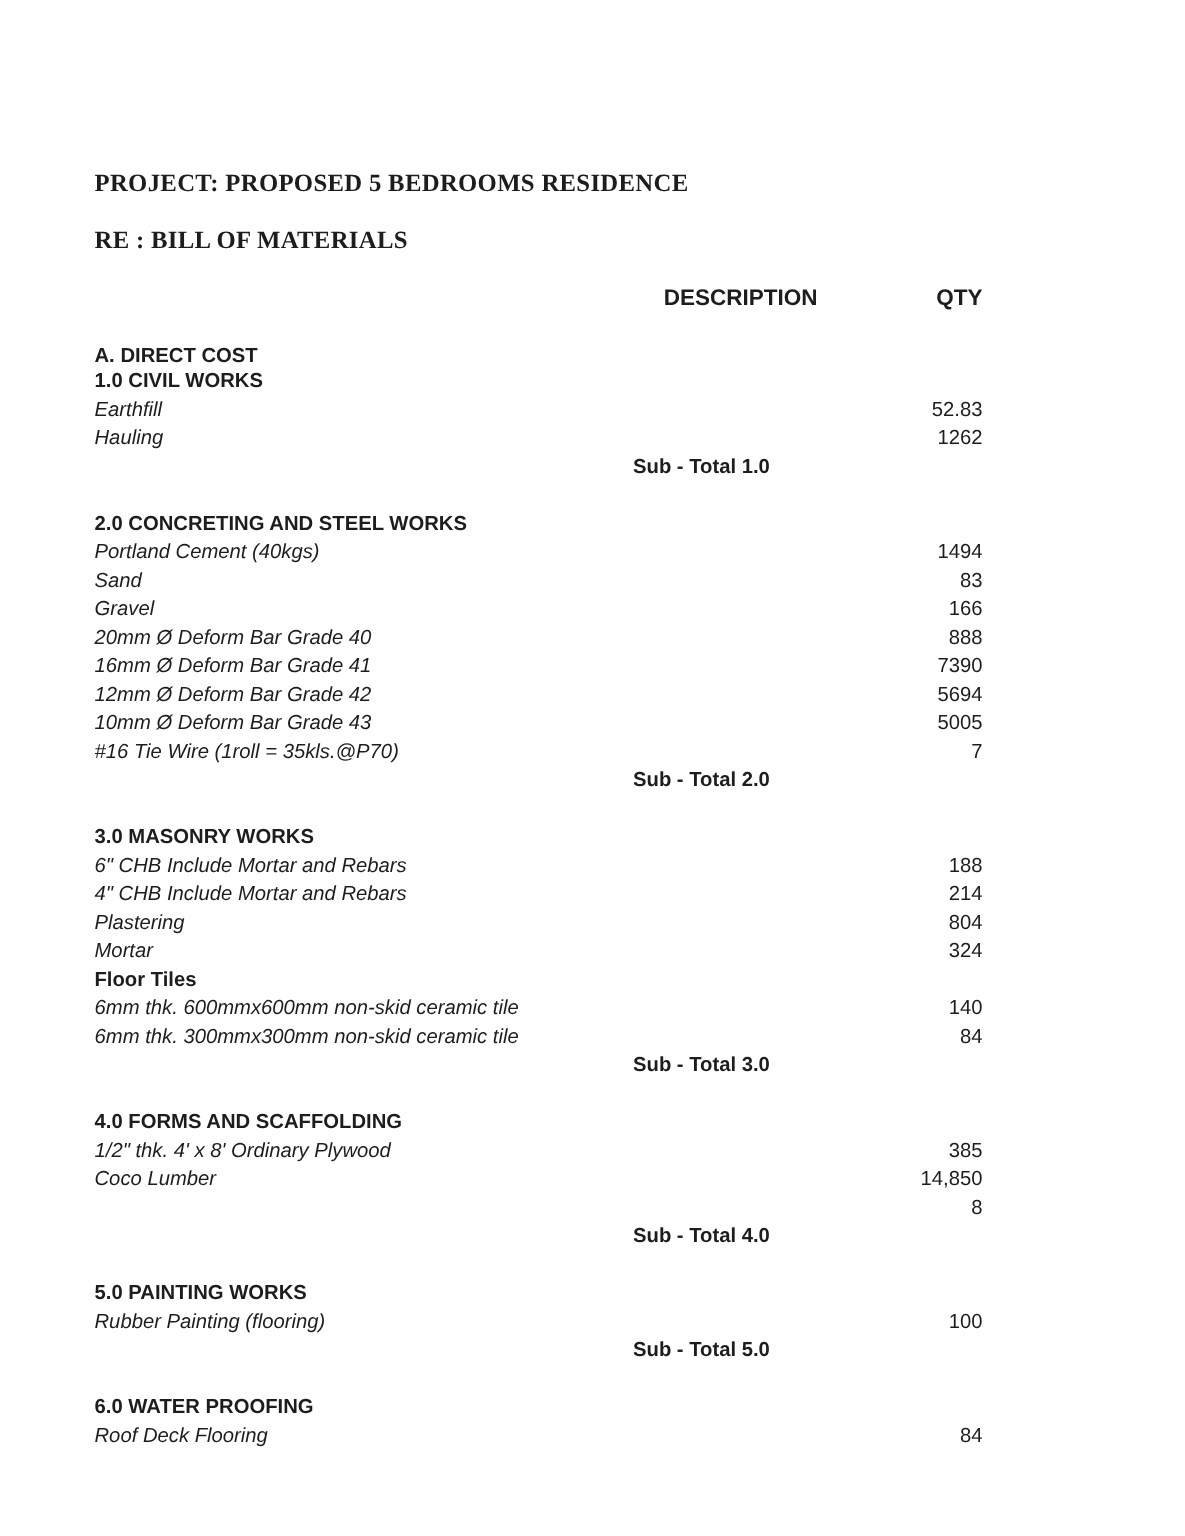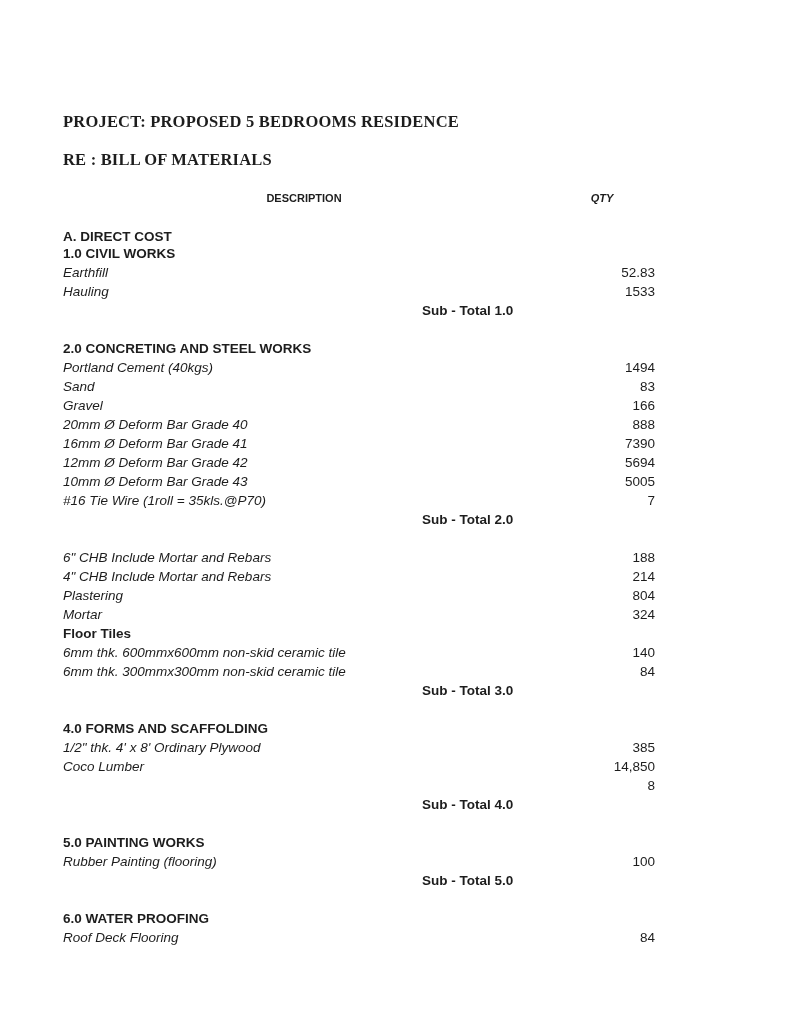--- a/index.html
+++ b/index.html
@@ -26,34 +26,33 @@
     letter-spacing: 0.2px;
     white-space: nowrap;
     line-height: 19px;
   }
   .title-project { top: 68px; }
   .title-re { top: 106px; }
 
   .col-header {
     position: absolute;
     font-weight: 700;
-    font-size: 11px;
-    line-height: 19px;
-    text-align: center;
+    font-size: 15px;
+    line-height: 19px;
+    text-align: right;
   }
   .col-desc {
     top: 145px;
     left: 63px;
     width: 482px;
   }
   .col-qty {
     top: 145px;
     left: 549px;
     width: 106px;
-    font-style: italic;
   }
   .group-header {
     position: absolute;
     top: 183px;
     left: 63px;
     width: 482px;
     font-weight: 700;
     font-size: 13.5px;
     line-height: 19px;
   }
@@ -108,21 +107,21 @@
   <div class="rows">
       <div class="row heading">
         <span class="desc">1.0 CIVIL WORKS</span>
       </div>
       <div class="row item">
         <span class="desc">Earthfill</span>
         <span class="qty">52.83</span>
       </div>
       <div class="row item">
         <span class="desc">Hauling</span>
-        <span class="qty">1533</span>
+        <span class="qty">1262</span>
       </div>
       <div class="row subtotal">
         <span class="subtotal-label">Sub - Total 1.0</span>
       </div>
       <div class="row blank"></div>
       <div class="row heading">
         <span class="desc">2.0 CONCRETING AND STEEL WORKS</span>
       </div>
       <div class="row item">
         <span class="desc">Portland Cement (40kgs)</span>
@@ -153,20 +152,23 @@
         <span class="qty">5005</span>
       </div>
       <div class="row item">
         <span class="desc">#16 Tie Wire (1roll = 35kls.@P70)</span>
         <span class="qty">7</span>
       </div>
       <div class="row subtotal">
         <span class="subtotal-label">Sub - Total 2.0</span>
       </div>
       <div class="row blank"></div>
+      <div class="row heading">
+        <span class="desc">3.0 MASONRY WORKS</span>
+      </div>
       <div class="row item">
         <span class="desc">6" CHB Include Mortar and Rebars</span>
         <span class="qty">188</span>
       </div>
       <div class="row item">
         <span class="desc">4" CHB Include Mortar and Rebars</span>
         <span class="qty">214</span>
       </div>
       <div class="row item">
         <span class="desc">Plastering</span>

